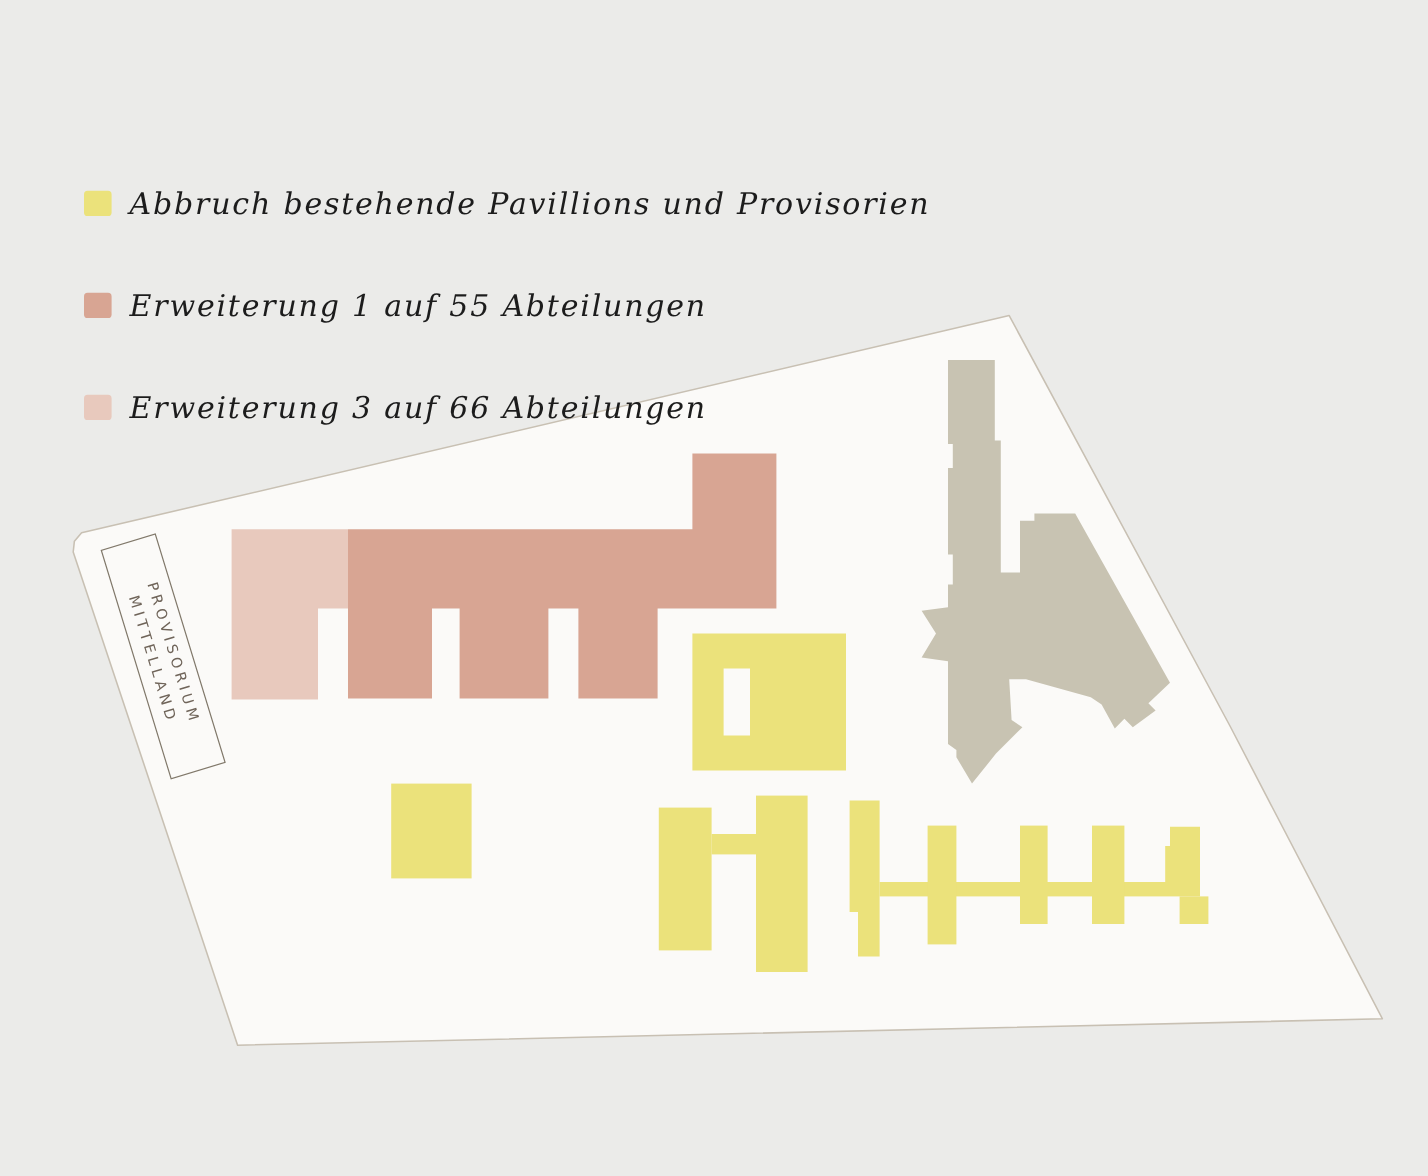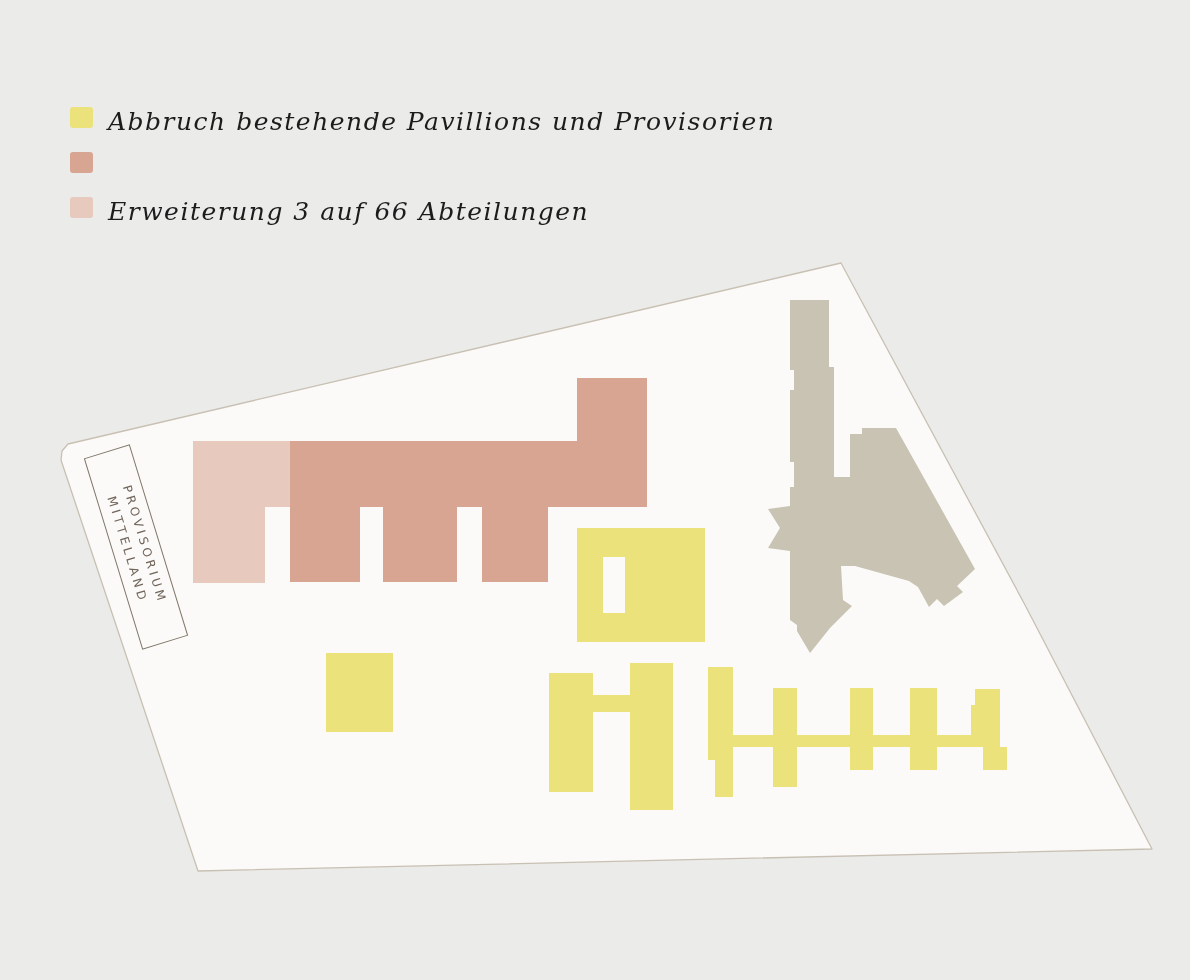--- a/index.html
+++ b/index.html
@@ -16,21 +16,21 @@
     stroke-width:1.3;
     stroke-linejoin:round;
   }
   .f-abbruch{fill:var(--c-abbruch,#ebe27b);}
   .f-calatrava{fill:var(--c-calatrava,#c8c3b2);}
   .f-erw1{fill:var(--c-erweiterung1,#d8a593);}
   .f-erw2{fill:var(--c-erweiterung2,#e8c9bd);}
 
   
   .legend{position:absolute;left:70px;top:107px;}
-  .legend-row{display:flex;align-items:flex-start;height:45px;}
+  .legend-row{display:flex;align-items:center;height:45px;margin-top:40px;}
   .swatch{
     width:23px;height:21px;border-radius:3px;flex:0 0 auto;
     margin-right:15px;
   }
   .legend-label{
     font-style:italic;
     font-size:25px;
     letter-spacing:1.5px;
     color:var(--c-legend_text,#1c1c1c);
     white-space:nowrap;
@@ -99,20 +99,21 @@
     <span class="ln">MITTELLAND</span>
   </div>
 
   <div class="legend">
     <div class="legend-row">
       <span class="swatch" style="background: rgb(235, 226, 123);"></span>
       <span class="legend-label">Abbruch bestehende Pavillions und Provisorien</span>
     </div>
     <div class="legend-row">
       <span class="swatch" style="background: rgb(216, 165, 147);"></span>
+      <span class="legend-label">Erweiterung 1 auf 55 Abteilungen</span>
     </div>
     <div class="legend-row">
       <span class="swatch" style="background: rgb(232, 201, 189);"></span>
       <span class="legend-label">Erweiterung 3 auf 66 Abteilungen</span>
     </div>
   </div>
 
 </div>
 
 </body></html>

